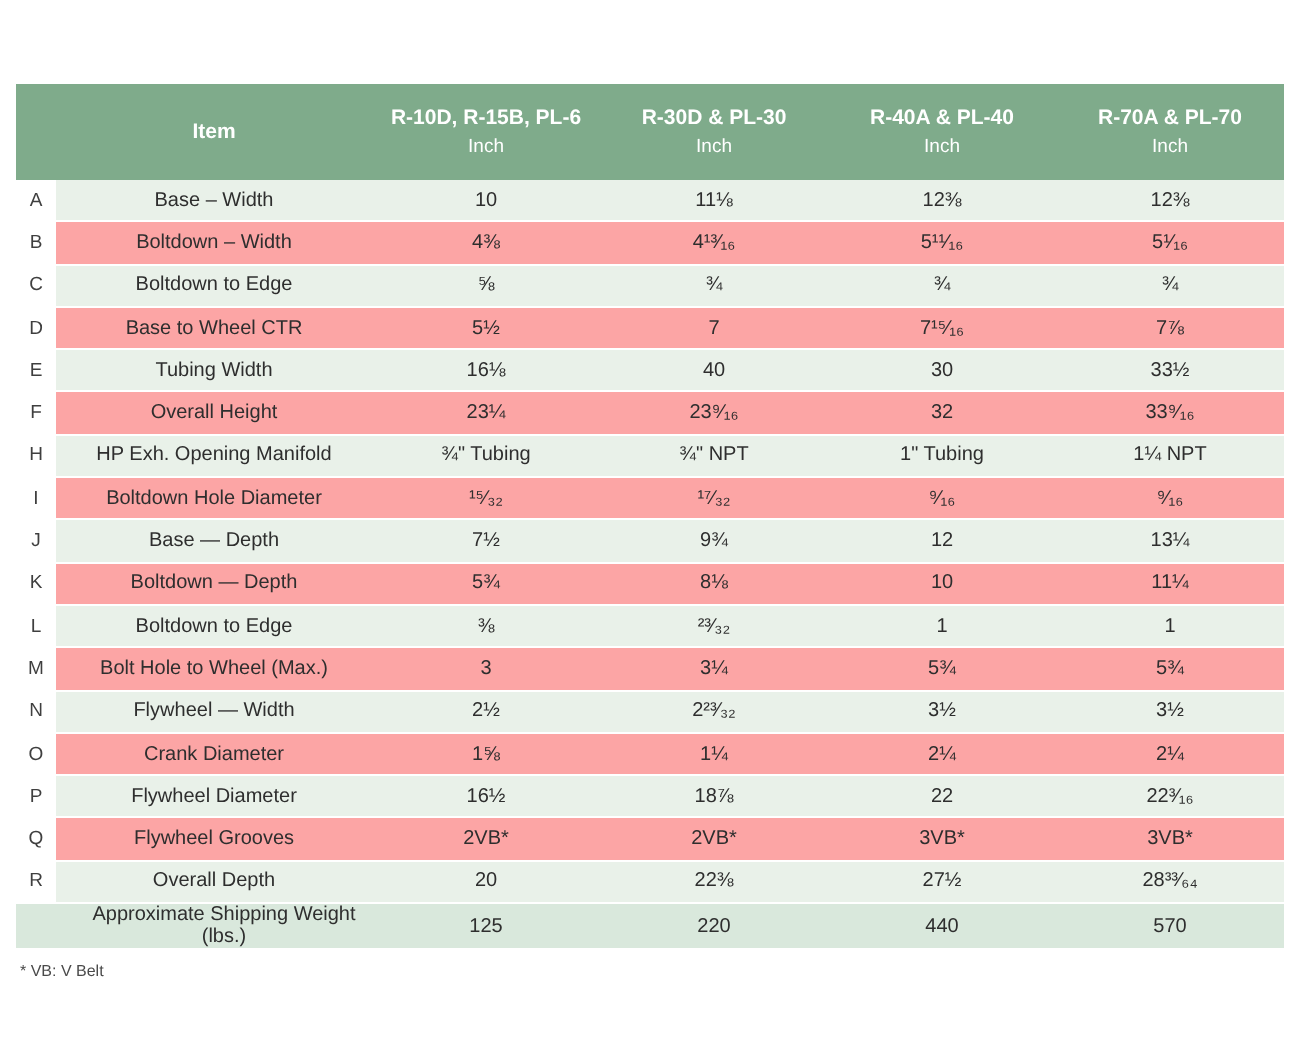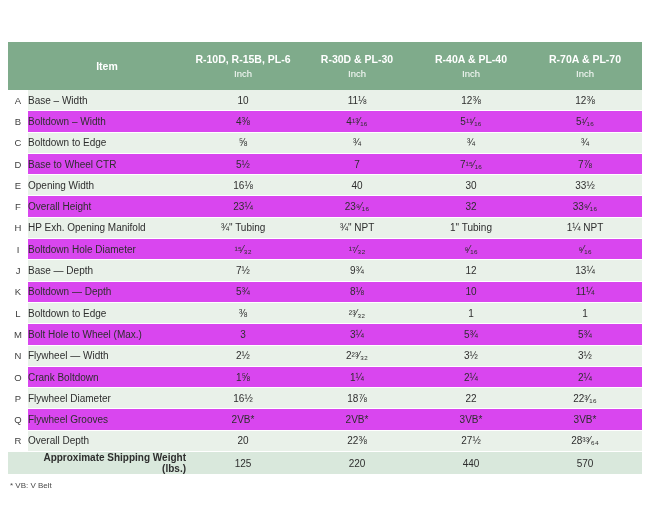--- a/index.html
+++ b/index.html
@@ -60,48 +60,47 @@
     width: 114px;
   }
   
   tbody td {
     font-size: 10px;
     height: 20.3px;
     vertical-align: middle;
     border-bottom: 1px solid #ffffff;
   }
   tbody tr.odd td { background: #e9f1e9; }
-  tbody tr.even td { background: #d946ef; }
+  tbody tr.even td { background: #fca5a5; }
   td.letter {
     text-align: center;
     font-size: 9.5px;
     color: #3f3f3f;
     background: #ffffff !important;
     border-bottom: 1px solid #ffffff;
   }
   td.item {
-    text-align: left;
+    text-align: center;
     padding-left: 10px;
     color: #2e2e2e;
   }
   td.val {
     text-align: center;
     color: #2e2e2e;
   }
   
   tr.footer td {
     background: #d9e8dc !important;
     font-size: 10px;
     height: 22px;
     border-bottom: none;
   }
   tr.footer td.item {
-    text-align: right;
+    text-align: center;
     padding-left: 10px;
-    font-weight: bold;
   }
   tr.footer td.letter {
     background: #d9e8dc !important;
   }
   .footnote {
     width: 634px;
     margin: 7px auto 16px auto;
     font-size: 8px;
     color: #4a4a4a;
     padding-left: 2px;
@@ -164,21 +163,21 @@
         <tr class="even">
           <td class="letter">D</td>
           <td class="item">Base to Wheel CTR</td>
           <td class="val">5½</td>
           <td class="val">7</td>
           <td class="val">7¹⁵⁄₁₆</td>
           <td class="val">7⅞</td>
         </tr>
         <tr class="odd">
           <td class="letter">E</td>
-          <td class="item">Opening Width</td>
+          <td class="item">Tubing Width</td>
           <td class="val">16⅛</td>
           <td class="val">40</td>
           <td class="val">30</td>
           <td class="val">33½</td>
         </tr>
         <tr class="even">
           <td class="letter">F</td>
           <td class="item">Overall Height</td>
           <td class="val">23¼</td>
           <td class="val">23⁹⁄₁₆</td>
@@ -236,21 +235,21 @@
         <tr class="odd">
           <td class="letter">N</td>
           <td class="item">Flywheel — Width</td>
           <td class="val">2½</td>
           <td class="val">2²³⁄₃₂</td>
           <td class="val">3½</td>
           <td class="val">3½</td>
         </tr>
         <tr class="even">
           <td class="letter">O</td>
-          <td class="item">Crank Boltdown</td>
+          <td class="item">Crank Diameter</td>
           <td class="val">1⅝</td>
           <td class="val">1¼</td>
           <td class="val">2¼</td>
           <td class="val">2¼</td>
         </tr>
         <tr class="odd">
           <td class="letter">P</td>
           <td class="item">Flywheel Diameter</td>
           <td class="val">16½</td>
           <td class="val">18⅞</td>

